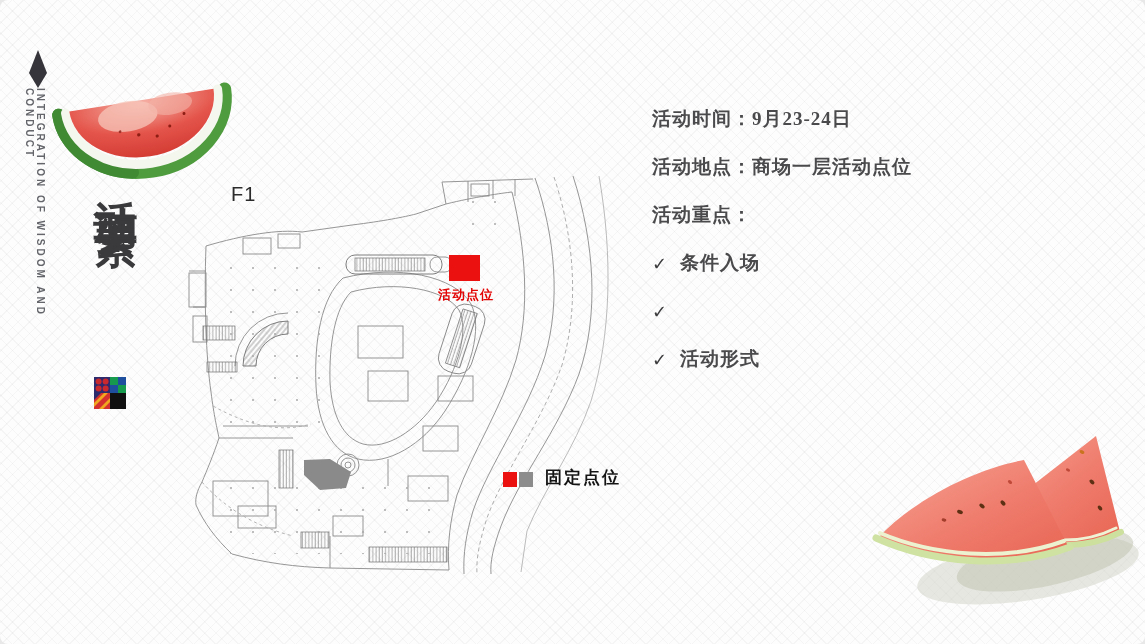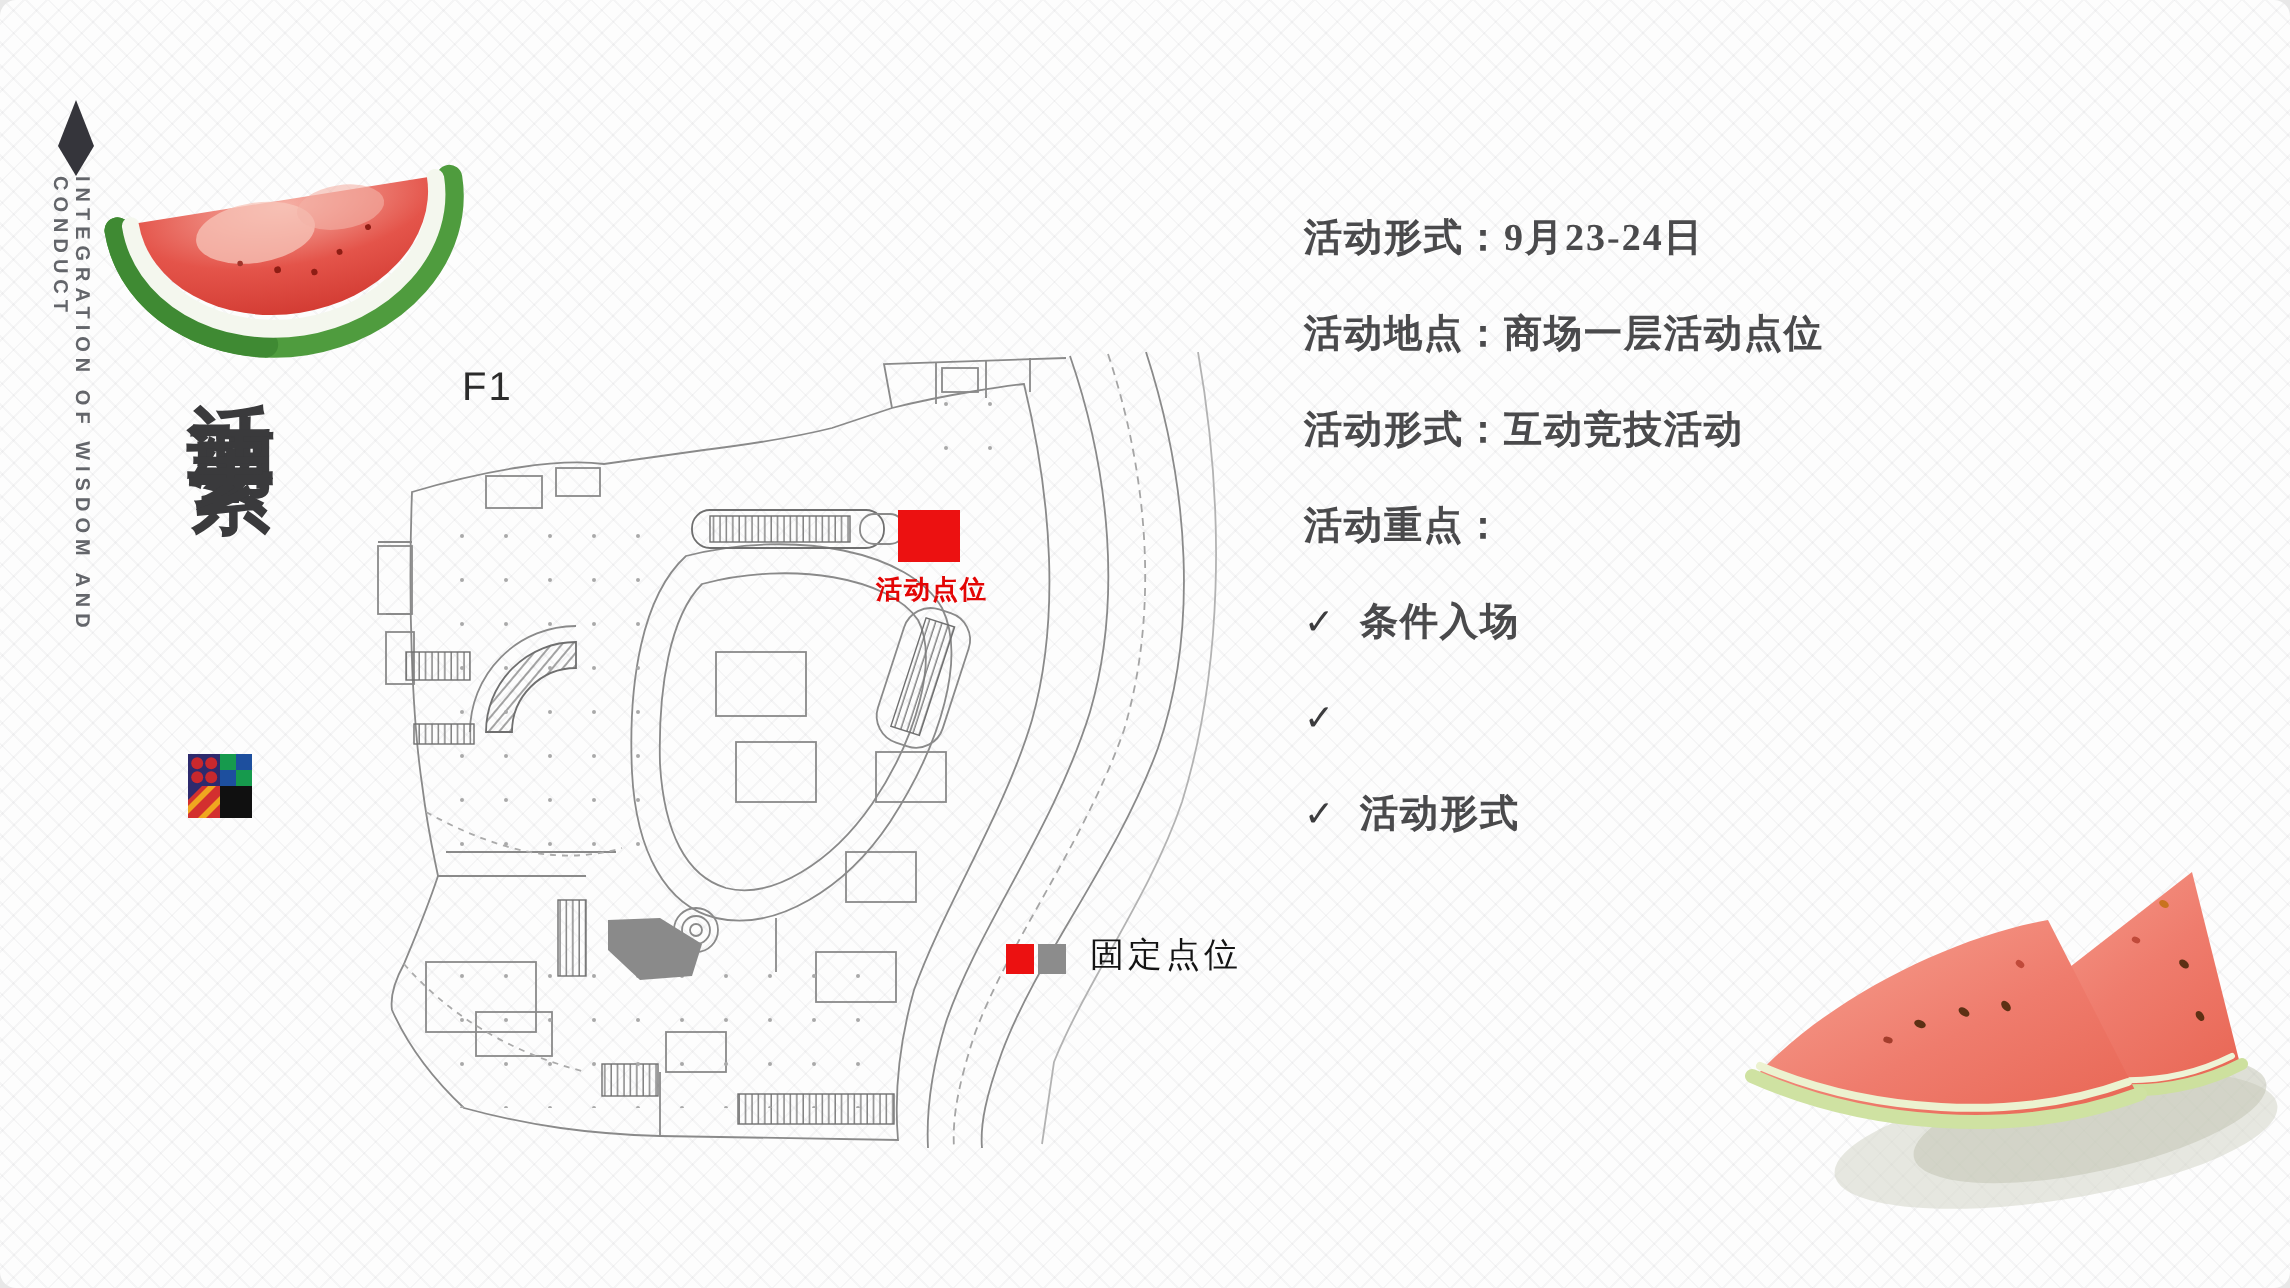--- a/index.html
+++ b/index.html
@@ -36,21 +36,21 @@
   .activity-marker{left:449px;top:255px;width:31px;height:26px;background:#ec1111;}
   .activity-label{
     left:436px;top:286px;width:60px;text-align:center;
     font-size:13px;font-weight:bold;color:#e30505;letter-spacing:1px;
   }
   .legend{left:503px;top:466px;display:flex;align-items:center;}
   .legend .sw{width:14px;height:15px;margin-top:4px;}
   .legend .sw.red{background:#ec1111;}
   .legend .sw.gray{background:#8c8c8c;margin-left:2px;}
   .legend-label{
-    margin-left:12px;font-size:17px;font-weight:normal;color:#141414;letter-spacing:2px;
+    margin-left:12px;font-size:17px;font-weight:bold;color:#141414;letter-spacing:2px;
   }
   
   .details{left:652px;top:95px;width:470px;}
   .info-row{height:48px;display:flex;align-items:center;
     font-size:19px;font-weight:bold;color:#4a4a4c;letter-spacing:1px;}
   .check-row{height:48px;display:flex;align-items:center;
     font-size:19px;font-weight:bold;color:#4a4a4c;letter-spacing:1px;}
   .check-row .check{width:28px;color:#3c3c3e;font-family:"DejaVu Sans",sans-serif;
     font-size:18px;font-weight:normal;}
   
@@ -194,27 +194,24 @@
   <div class="abs activity-marker"></div>
   <div class="abs activity-label">活动点位</div>
   <div class="abs legend">
     <span class="sw red"></span>
     <span class="sw gray"></span>
     <span class="legend-label">固定点位</span>
   </div>
 
   <div class="abs details">
     <div class="info-row">
-      <span>活动形式：9月23-24日</span>
+      <span>活动时间：9月23-24日</span>
       </div>
     <div class="info-row">
       <span>活动地点：商场一层活动点位</span>
-      </div>
-    <div class="info-row">
-      <span>活动形式：互动竞技活动</span>
       </div>
     <div class="info-row">
       <span>活动重点：</span>
       </div>
     <div class="check-row">
       <span class="check">✓</span>
       <span>条件入场</span>
       </div>
     <div class="check-row">
       <span class="check">✓</span>

